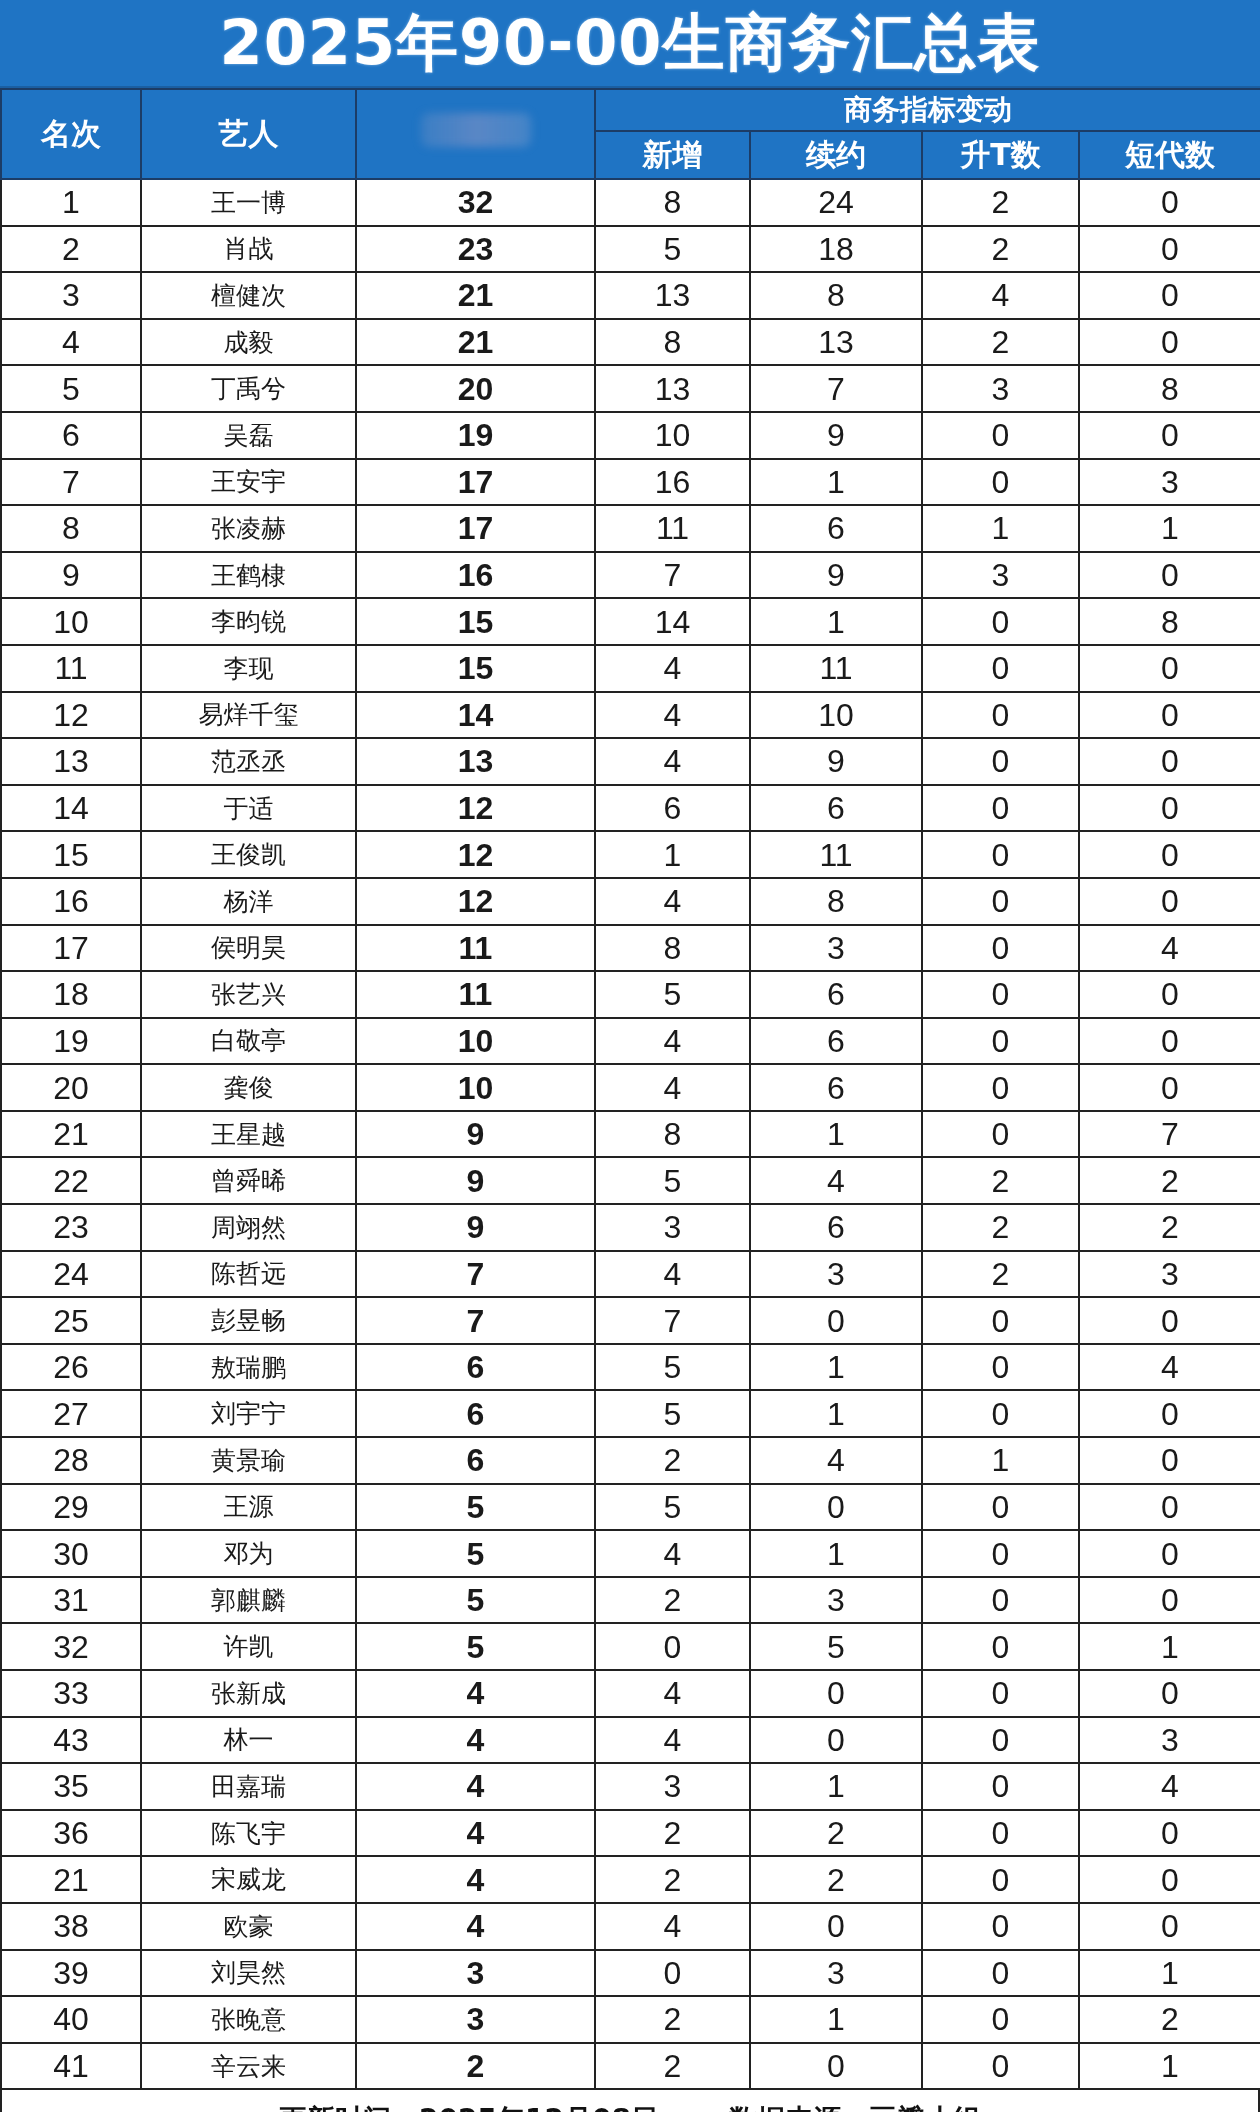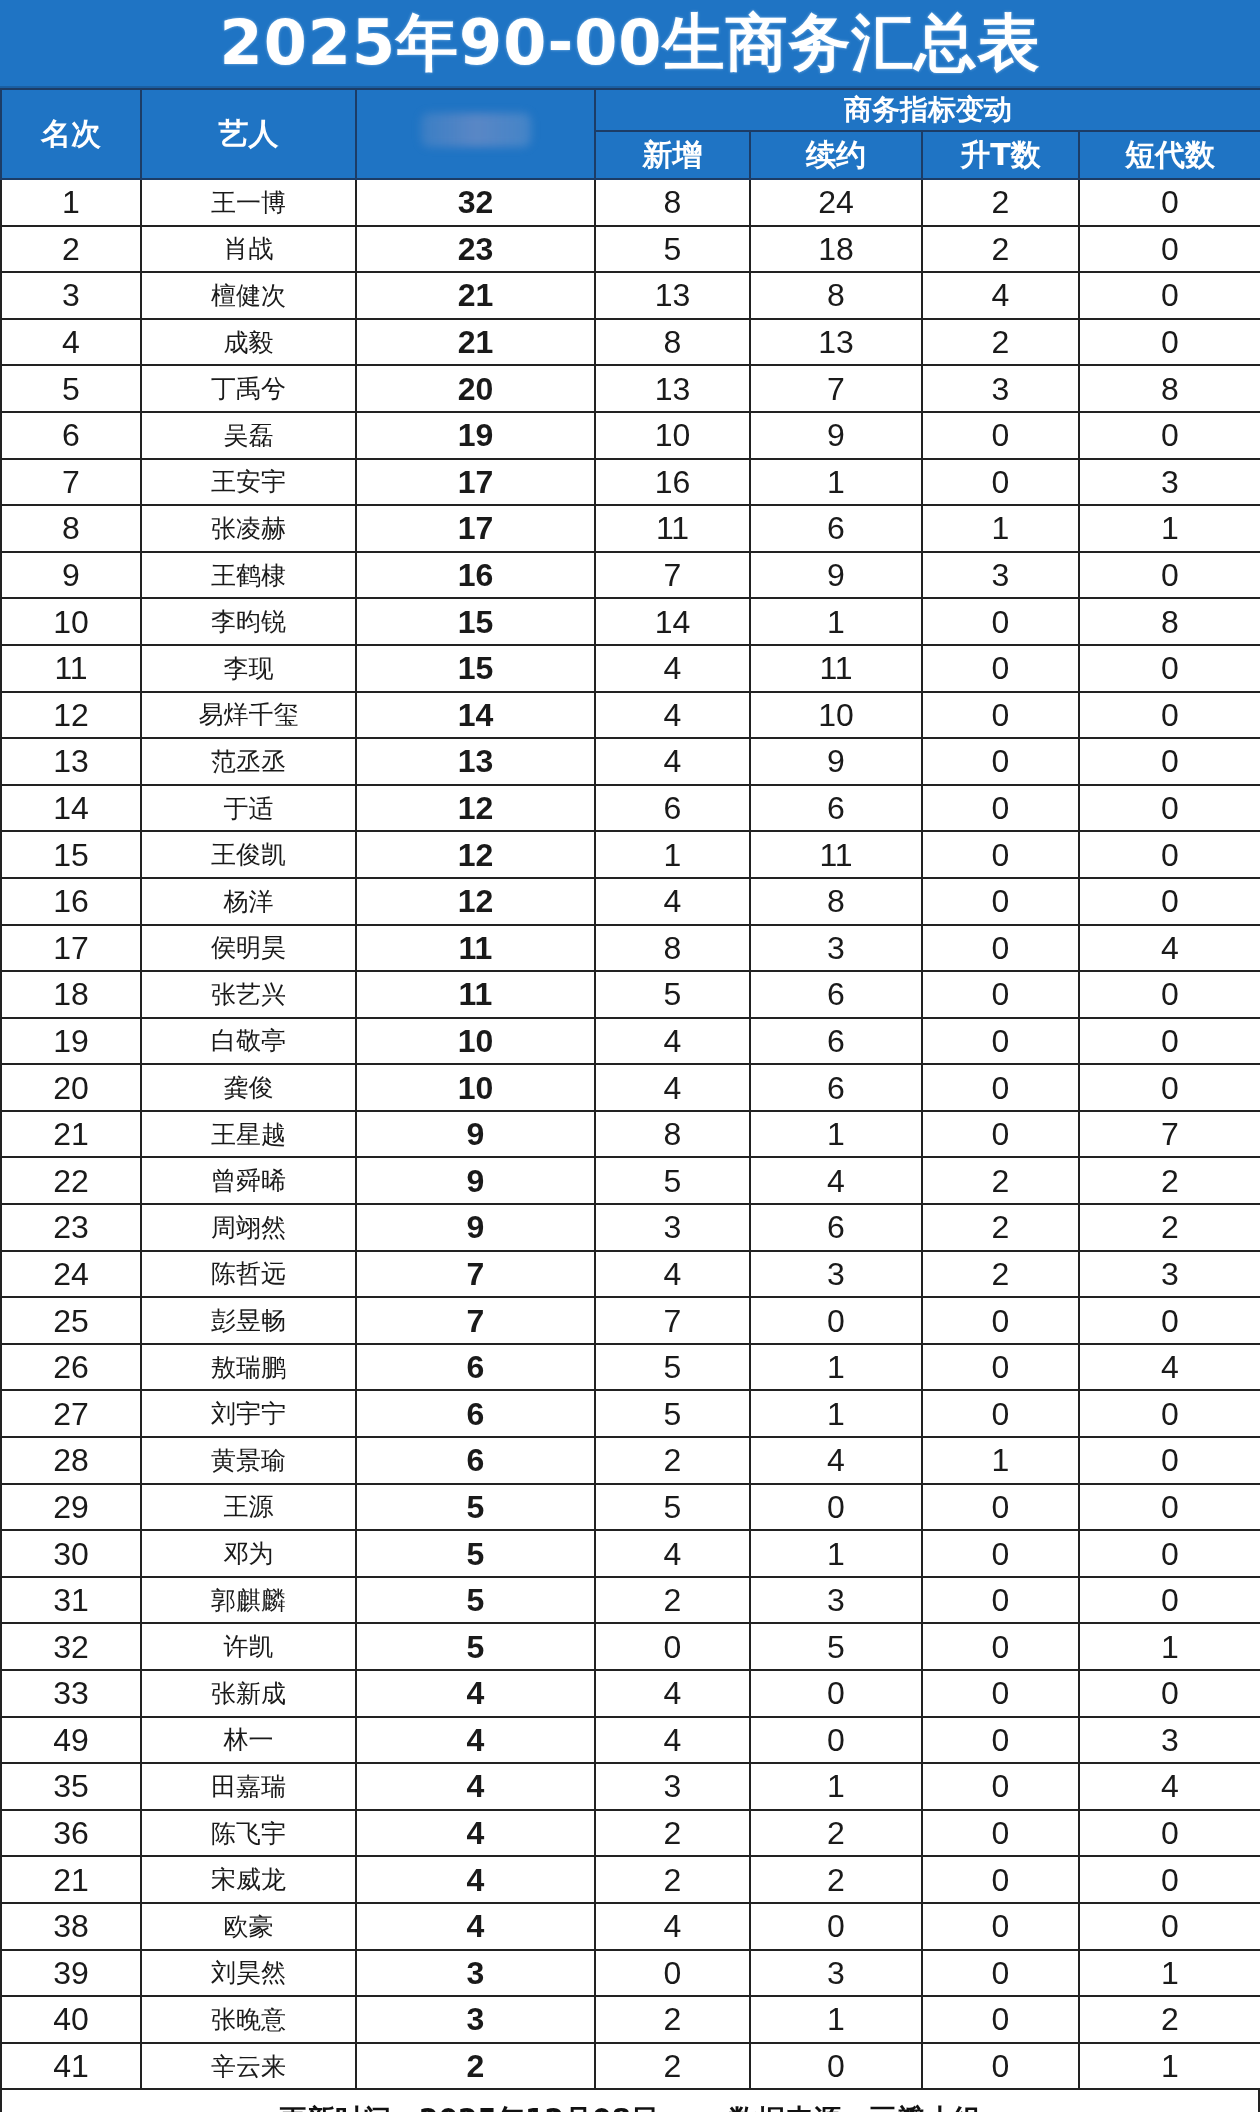--- a/index.html
+++ b/index.html
@@ -358,21 +358,21 @@
       <tr>
         <td><span>33</span></td>
         <td class="name"><span>张新成</span></td>
         <td class="total"><span>4</span></td>
         <td><span>4</span></td>
         <td><span>0</span></td>
         <td><span>0</span></td>
         <td><span>0</span></td>
       </tr>
       <tr>
-        <td><span>49</span></td>
+        <td><span>43</span></td>
         <td class="name"><span>林一</span></td>
         <td class="total"><span>4</span></td>
         <td><span>4</span></td>
         <td><span>0</span></td>
         <td><span>0</span></td>
         <td><span>3</span></td>
       </tr>
       <tr>
         <td><span>35</span></td>
         <td class="name"><span>田嘉瑞</span></td>

